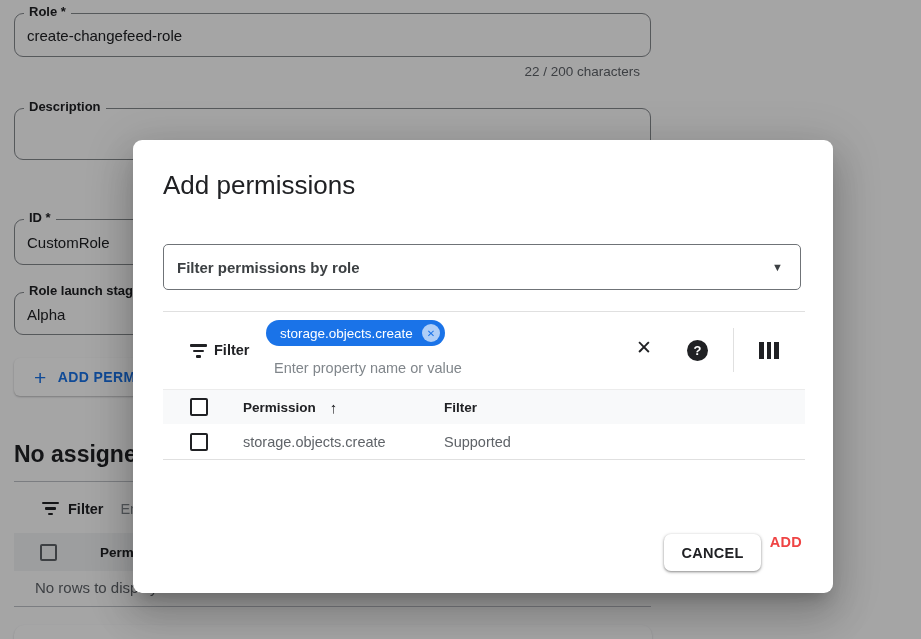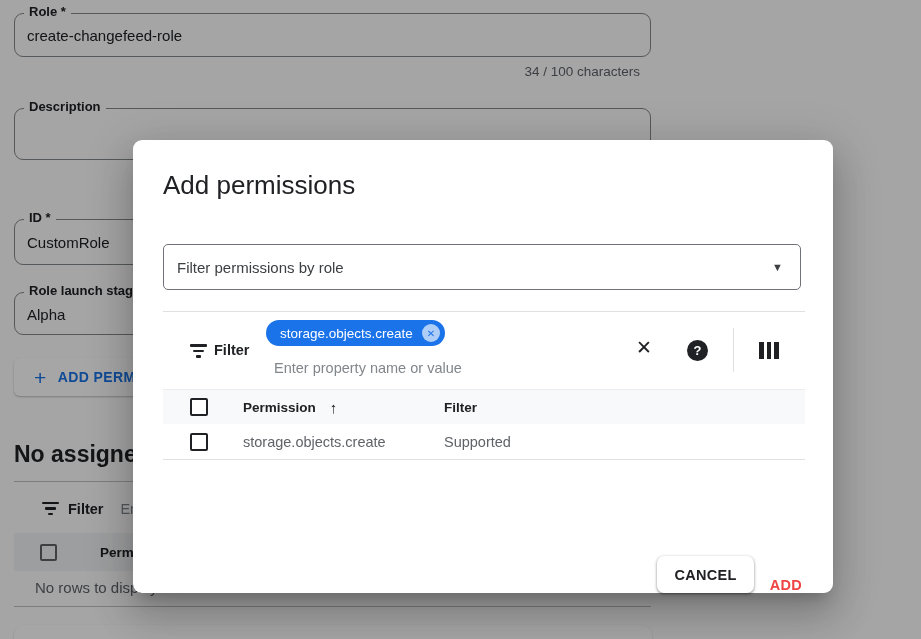--- a/index.html
+++ b/index.html
@@ -45,21 +45,21 @@
 
   
   .scrim { position:absolute; inset:0; background:rgba(0,0,0,.35); z-index:5; }
 
   
   .modal { position:absolute; left:133px; top:140px; width:700px; height:453px; background:#fff; border-radius:9px; z-index:10;
     box-shadow:0 11px 15px -7px rgba(0,0,0,.2), 0 24px 38px 3px rgba(0,0,0,.14), 0 9px 46px 8px rgba(0,0,0,.12); }
   .m-title { position:absolute; left:30px; top:30px; font-size:26px; font-weight:400; color:#202124; }
 
   .m-dropdown { position:absolute; left:30px; top:104px; width:638px; height:46px; border:1px solid #6f7377; border-radius:5px; cursor:pointer; }
-  .m-dropdown-txt { position:absolute; left:13px; top:50%; transform:translateY(-50%); font-size:15px; color:#3c4043; }
+  .m-dropdown-txt { position:absolute; left:13px; top:50%; transform:translateY(-50%); font-size:15px; color:#3c4043;font-weight:bold; }
   .m-caret { position:absolute; right:17px; top:50%; transform:translateY(-50%); font-size:11px; color:#3c4043; }
 
   .m-table { position:absolute; left:30px; top:171px; width:642px; border-top:1px solid #e0e0e0; }
   .m-toolbar { position:relative; height:77px; }
   .m-funnel { position:absolute; left:27px; top:32px; color:#202124; }
   .m-filter-label { position:absolute; left:51px; top:30px; font-size:14.5px; font-weight:700; color:#202124; }
   .m-chip { position:absolute; left:103px; top:8px; height:26px; border-radius:13px; background:#1a73e8; color:#fff;
     display:flex; align-items:center; gap:9px; padding:0 5px 0 14px; font-size:13.5px; cursor:default; }
   .chip-x { width:18px; height:18px; border-radius:50%; background:rgba(255,255,255,.65); color:#1a73e8; font-size:10px; font-weight:700;
     display:flex; align-items:center; justify-content:center; cursor:pointer; }
@@ -72,35 +72,35 @@
   .m-colicon i { width:4.5px; height:17px; background:#202124; display:block; }
 
   .m-thead { height:35px; background:#f8f9fa; display:flex; align-items:center; font-size:13.5px; font-weight:700; color:#202124; border-top:1px solid #ececec; }
   .m-row { height:36px; display:flex; align-items:center; font-size:14.5px; color:#5f6368; border-bottom:1px solid #e0e0e0; background:#fff; cursor:pointer; }
   .cell-check { width:80px; padding-left:27px; display:flex; align-items:center; }
   .cb-m { width:18px; height:18px; border:2px solid #202124; border-radius:2px; background:#fff; cursor:pointer; flex:none; }
   .cell-perm { width:201px; display:flex; align-items:center; }
   .cell-status { flex:1; }
   .sort-arrow { margin-left:14px; font-size:15px; font-weight:700; color:#202124; }
 
-  .m-footer { position:absolute; right:31px; top:416px; height:37px; display:flex; align-items:flex-end; gap:16px; }
+  .m-footer { position:absolute; right:31px; top:394px; height:37px; display:flex; align-items:flex-start; gap:9px; }
   .btn-cancel { height:37px; padding:0 17px; background:#fff; border:none; border-radius:7px; font-size:14.5px; font-weight:700;
     color:#202124; letter-spacing:.3px; box-shadow:0 1px 2px 0 rgba(0,0,0,.3), 0 1px 3px 1px rgba(0,0,0,.15); font-family:inherit; cursor:pointer; }
   .btn-add { background:none; border:none; font-size:14.5px; font-weight:700; color:#ef4444; letter-spacing:.3px; font-family:inherit; cursor:default; }
 </style>
 </head>
 <body>
 
 <div class="page">
 
   <div class="field f-title">
     <span class="flabel">Role *</span>
     <span class="fvalue">create-changefeed-role</span>
   </div>
-  <div class="counter">34 / 100 characters</div>
+  <div class="counter">22 / 200 characters</div>
 
   <div class="field f-desc">
     <span class="flabel">Description</span>
   </div>
 
   <div class="field f-id">
     <span class="flabel">ID *</span>
     <span class="fvalue">CustomRole</span>
   </div>
 

